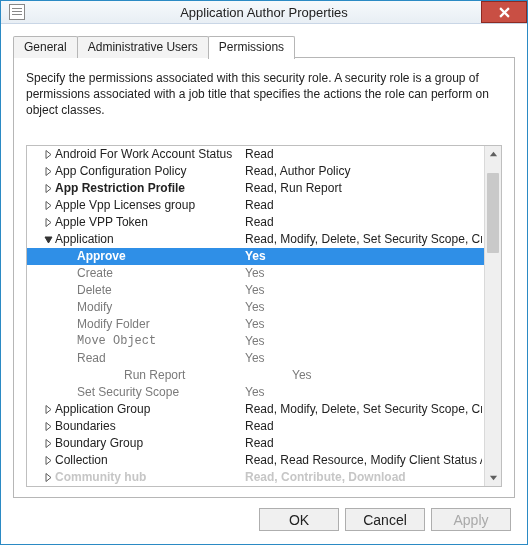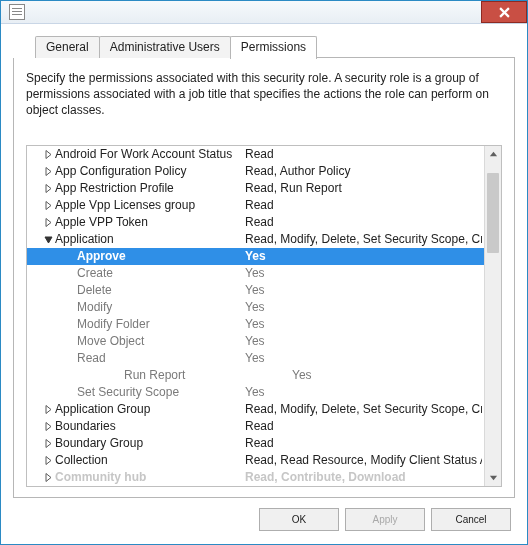--- a/index.html
+++ b/index.html
@@ -51,21 +51,20 @@
 
   .client {
     flex:1; padding: 10px 12px 8px 12px;
     display:flex; flex-direction:column;
   }
 
   .tabstrip {
     display:flex; align-items:flex-end;
     height: 24px;
     position:relative;
-    margin-left:22px;
   }
   .tabstrip::after {
     content:""; position:absolute; left:0; right:0; bottom:0;
     border-bottom:1px solid #b6b6b6;
   }
   .tab {
     border:1px solid #b6b6b6;
     border-bottom:none;
     padding: 3px 10px 4px;
     margin-right:-1px;
@@ -156,31 +155,32 @@
   .buttonbar {
     height:44px;
     display:flex; justify-content:flex-end; align-items:center;
     gap:6px;
     padding-right:4px;
   }
   .btn {
     min-width:80px; height:23px;
     border:1px solid #aeaeae;
     background:#f0f0f0;
-    font-size:10px; color:#222;
+    font-size:14px; color:#222;
     padding:0 12px;
   }
   .btn.disabled { color:#a9a9a9; }
 </style>
 </head>
 <body>
 
 <div class="window">
   <div class="titlebar">
     <div class="sysicon"></div>
+    <div class="title">Application Author Properties</div>
     <div class="close">
       <svg viewBox="0 0 10 10">
           <line x1="1" y1="1" x2="9" y2="9"></line>
           <line x1="9" y1="1" x2="1" y2="9"></line>
         </svg>
     </div>
   </div>
 
   <div class="client">
     <div class="tabstrip" id="tabstrip">
@@ -214,21 +214,21 @@
               <span class="name" style="flex: 0 0 190px;">App Configuration Policy</span>
               <span class="perm">Read, Author Policy</span>
             </div>
             <div class="row">
               <span class="ind" style="width: 14px;"></span>
               <span class="tw collapsed">
                 <svg viewBox="0 0 9 9">
                   <path d="M2 0.5 L7 4.5 L2 8.5 Z"></path>
                 </svg>
               </span>
-              <span class="name" style="flex: 0 0 190px;">App Restriction Profile</span>
+              <span class="name" style="flex: 0 0 190px; font-weight: bold;">App Restriction Profile</span>
               <span class="perm">Read, Run Report</span>
             </div>
             <div class="row">
               <span class="ind" style="width: 14px;"></span>
               <span class="tw collapsed">
                 <svg viewBox="0 0 9 9">
                   <path d="M2 0.5 L7 4.5 L2 8.5 Z"></path>
                 </svg>
               </span>
               <span class="name" style="flex: 0 0 190px;">Apple Vpp Licenses group</span>
@@ -274,21 +274,21 @@
               <span class="name" style="flex: 0 0 168px;">Modify</span>
               <span class="perm">Yes</span>
             </div>
             <div class="row child">
               <span class="ind" style="width: 50px;"></span>
               <span class="name" style="flex: 0 0 168px;">Modify Folder</span>
               <span class="perm">Yes</span>
             </div>
             <div class="row child">
               <span class="ind" style="width: 50px;"></span>
-              <span class="name" style="flex: 0 0 168px;">Move Object</span>
+              <span class="name" style="flex: 0 0 168px; font-family: Liberation Mono, monospace;">Move Object</span>
               <span class="perm">Yes</span>
             </div>
             <div class="row child">
               <span class="ind" style="width: 50px;"></span>
               <span class="name" style="flex: 0 0 168px;">Read</span>
               <span class="perm">Yes</span>
             </div>
             <div class="row child">
               <span class="ind" style="width: 50px;"></span>
               <span class="name" style="flex: 0 0 168px; margin-left: 47px;">Run Report</span>
@@ -363,17 +363,17 @@
             <svg viewBox="0 0 10 10">
                 <path d="M1 3 L5 8 L9 3 Z"></path>
               </svg>
           </div>
         </div>
       </div>
     </div>
 
     <div class="buttonbar">
       <button class="btn">OK</button>
+      <button class="btn">Cancel</button>
       <button class="btn disabled">Apply</button>
-      <button class="btn">Cancel</button>
     </div>
   </div>
 </div>
 
 </body></html>

